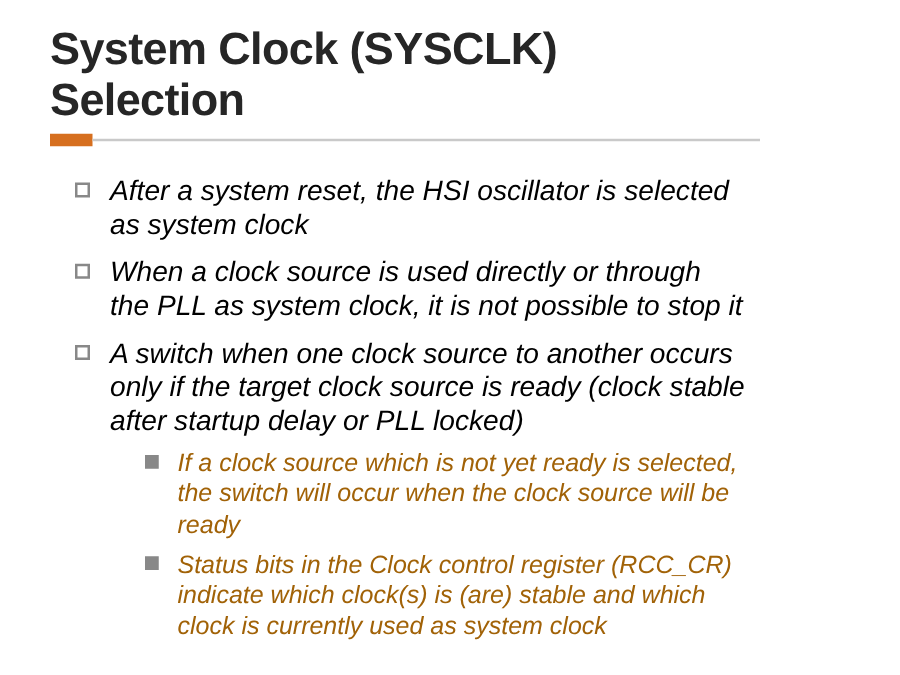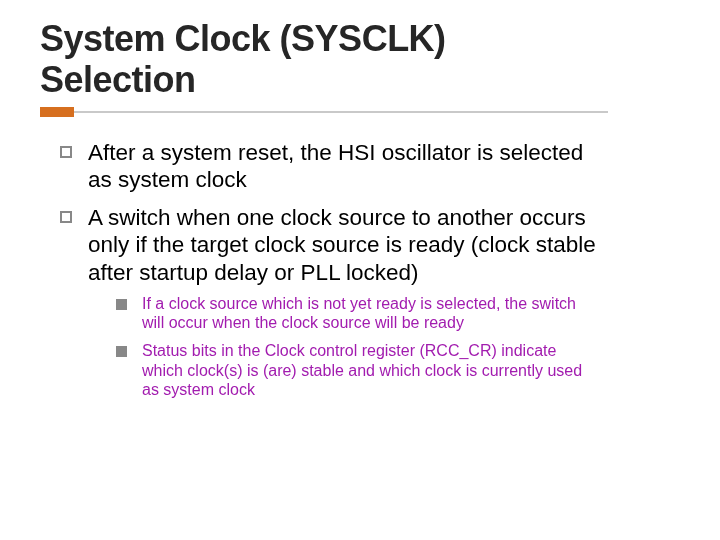--- a/index.html
+++ b/index.html
@@ -38,20 +38,21 @@
   }
   .accent-line {
     flex: 1;
     height: 2px;
     background: #c9c9c9;
   }
   ul.main {
     list-style: none;
     margin: 0;
     padding: 0 10px 0 20px;
+    font-style: italic;
   }
   ul.main > li {
     position: relative;
     padding-left: 28px;
     font-size: 22.5px;
     line-height: 1.22;
     margin-bottom: 10px;
     color: #000;
   }
   ul.main > li::before {
@@ -65,24 +66,24 @@
     box-sizing: border-box;
   }
   ul.sub {
     list-style: none;
     margin: 8px 0 0 0;
     padding: 0 0 0 28px;
   }
   ul.sub > li {
     position: relative;
     padding-left: 26px;
-    font-size: 16px;
+    font-size: 20px;
     line-height: 1.22;
     margin-bottom: 8px;
-    color: #a21caf;
+    color: #a16207;
   }
   ul.sub > li::before {
     content: "";
     position: absolute;
     left: 0;
     top: 5px;
     width: 11px;
     height: 11px;
     background: #888;
   }
@@ -94,20 +95,23 @@
   <h1 class="title">System Clock (SYSCLK) Selection</h1>
   <div class="accent-row">
     <div class="accent-orange"></div>
     <div class="accent-line"></div>
   </div>
   <ul class="main">
     <li>
       <span>After a system reset, the HSI oscillator is selected as system clock</span>
     </li>
     <li>
+      <span>When a clock source is used directly or through the PLL as system clock, it is not possible to stop it</span>
+    </li>
+    <li>
       <span>A switch when one clock source to another occurs only if the target clock source is ready (clock stable after startup delay or PLL locked)</span>
       <ul class="sub">
         <li>
           <span>If a clock source which is not yet ready is selected, the switch will occur when the clock source will be ready</span>
         </li>
         <li>
           <span>Status bits in the Clock control register (RCC_CR) indicate which clock(s) is (are) stable and which clock is currently used as system clock</span>
         </li>
       </ul>
     </li>

